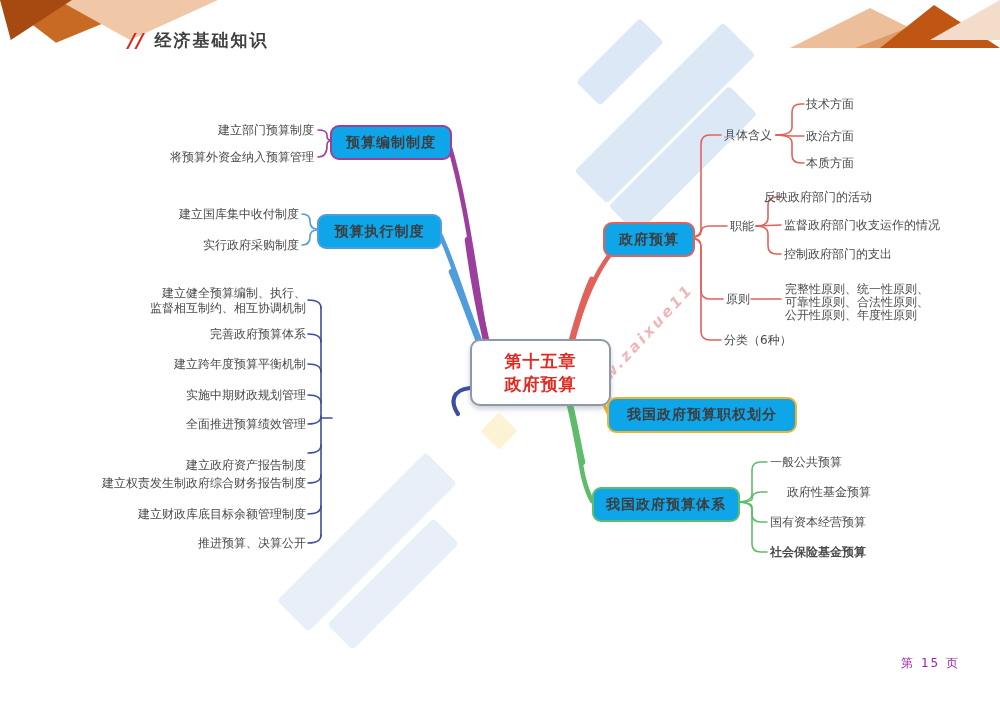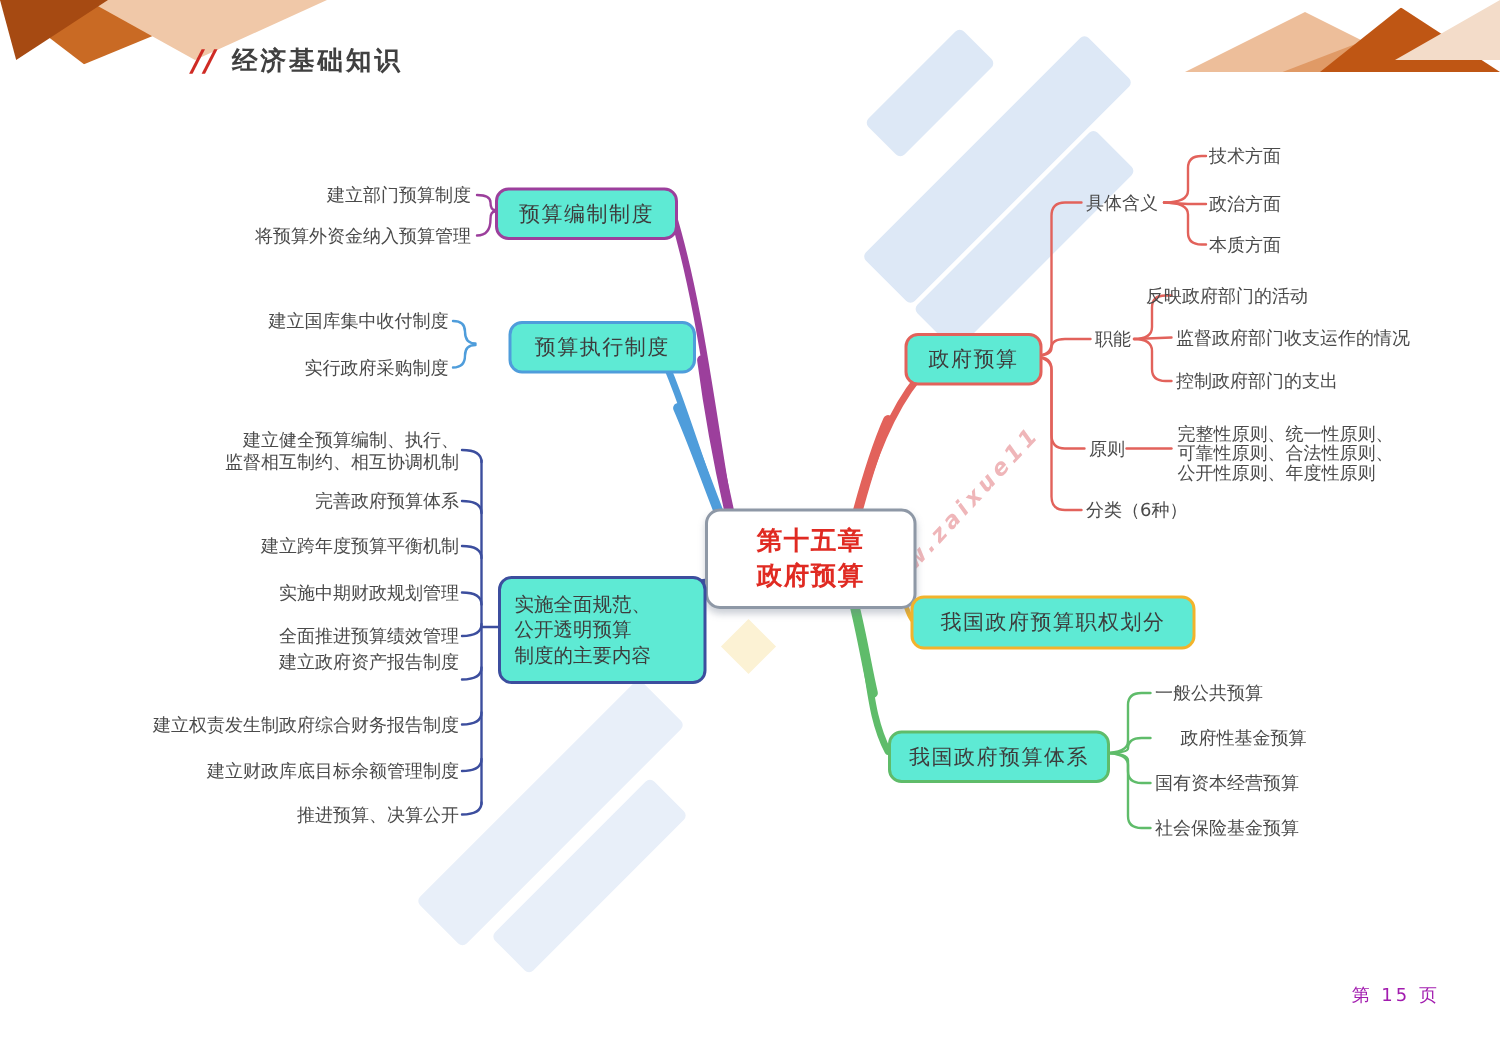--- a/index.html
+++ b/index.html
@@ -13,23 +13,23 @@
   .wm-text{position:absolute;left:606px;top:368px;transform:rotate(-47deg);transform-origin:0 50%;
            color:#efb6b9;font-style:italic;font-weight:bold;font-size:15px;letter-spacing:3px;white-space:nowrap;}
   
   .header{position:absolute;left:128px;top:28px;display:flex;align-items:center;gap:10px;}
   .slashes{color:#cf2b24;font-weight:bold;font-style:italic;font-size:20px;letter-spacing:1px;}
   .htitle{color:#404040;font-weight:bold;font-size:17px;letter-spacing:2px;}
   .footer{position:absolute;right:40px;top:655px;font-size:12px;color:#a21caf;letter-spacing:2px;}
   
   svg.links{position:absolute;left:0;top:0;z-index:1;}
   
-  .node{position:absolute;background:#5eead4;border:2px solid #888;border-radius:9px;z-index:2;
+  .node{position:absolute;background:#0ea5e9;border:2px solid #888;border-radius:9px;z-index:2;
         display:flex;align-items:center;justify-content:center;font-size:14px;color:#3d3d3d;
-        letter-spacing:1px;white-space:nowrap;}
+        letter-spacing:1px;white-space:nowrap;font-weight:bold;}
   .node.purple{border-color:#9c3f9c;}
   .node.blue{border-color:#4f9ddb;}
   .node.navy{border-color:#3c4e9e;flex-direction:column;align-items:flex-start;justify-content:center;
              font-size:13px;line-height:17px;padding-left:9px;letter-spacing:0;}
   .node.red{border-color:#e2625b;}
   .node.yellow{border-color:#f2b32c;}
   .node.green{border-color:#5fbc6a;}
   .center-node{position:absolute;left:470px;top:339px;width:137px;height:63px;background:#fff;z-index:2;
         border:2px solid #8e98a6;border-radius:10px;box-shadow:0 3px 5px rgba(110,120,140,.35);
         display:flex;flex-direction:column;align-items:center;justify-content:center;
@@ -126,45 +126,40 @@
       <path d="M736 502 Q752 502 752 510 L752 544 Q752 552 761 552 L767 552"></path>
     </g>
   </svg>
 
   <div class="center-node">
     <div>第十五章</div>
     <div>政府预算</div>
   </div>
 
   <div class="node purple" style="left:330px;top:125px;width:118px;height:31px;">预算编制制度</div>
-  <div class="node blue" style="left:317px;top:214px;width:121px;height:31px;margin-left:22px;">预算执行制度</div>
-  <div class="node navy" style="left:332px;top:384px;width:126px;height:68px;">
-    <div>实施全面规范、</div>
-    <div>公开透明预算</div>
-    <div>制度的主要内容</div>
-  </div>
+  <div class="node blue" style="left:317px;top:214px;width:121px;height:31px;">预算执行制度</div>
   <div class="node red" style="left:603px;top:222px;width:88px;height:31px;">政府预算</div>
   <div class="node yellow" style="left:607px;top:397px;width:186px;height:32px;">我国政府预算职权划分</div>
   <div class="node green" style="left:592px;top:487px;width:144px;height:31px;">我国政府预算体系</div>
 
   <div class="leaf r" style="right:686px;top:121px;">建立部门预算制度</div>
   <div class="leaf r" style="right:686px;top:148px;">将预算外资金纳入预算管理</div>
 
   <div class="leaf r" style="right:701px;top:205px;">建立国库集中收付制度</div>
   <div class="leaf r" style="right:701px;top:236px;">实行政府采购制度</div>
 
   <div class="leaf r two" style="right:694px;top:286px;">
     <div>建立健全预算编制、执行、</div>
     <div>监督相互制约、相互协调机制</div>
   </div>
   <div class="leaf r" style="right:694px;top:325px;">完善政府预算体系</div>
   <div class="leaf r" style="right:694px;top:355px;">建立跨年度预算平衡机制</div>
   <div class="leaf r" style="right:694px;top:386px;">实施中期财政规划管理</div>
   <div class="leaf r" style="right:694px;top:415px;">全面推进预算绩效管理</div>
-  <div class="leaf r" style="right:694px;top:432px;margin-left:19px;">建立政府资产报告制度</div>
+  <div class="leaf r" style="right:694px;top:456px;margin-left:19px;">建立政府资产报告制度</div>
   <div class="leaf r" style="right:694px;top:474px;">建立权责发生制政府综合财务报告制度</div>
   <div class="leaf r" style="right:694px;top:505px;">建立财政库底目标余额管理制度</div>
   <div class="leaf r" style="right:694px;top:534px;">推进预算、决算公开</div>
 
   <div class="leaf" style="left:724px;top:126px;">具体含义</div>
   <div class="leaf" style="left:806px;top:95px;">技术方面</div>
   <div class="leaf" style="left:806px;top:127px;">政治方面</div>
   <div class="leaf" style="left:806px;top:154px;">本质方面</div>
 
   <div class="leaf" style="left:730px;top:217px;">职能</div>
@@ -177,17 +172,17 @@
     <div>完整性原则、统一性原则、</div>
     <div>可靠性原则、合法性原则、</div>
     <div>公开性原则、年度性原则</div>
   </div>
 
   <div class="leaf" style="left:724px;top:331px;">分类（6种）</div>
 
   <div class="leaf" style="left:770px;top:453px;">一般公共预算</div>
   <div class="leaf" style="left:770px;top:483px;margin-left:17px;">政府性基金预算</div>
   <div class="leaf" style="left:770px;top:513px;">国有资本经营预算</div>
-  <div class="leaf" style="left:770px;top:543px;">社会保险基金预算</div>
+  <div class="leaf" style="left:770px;top:543px;font-weight:bold;">社会保险基金预算</div>
 
   <div class="footer">第 15 页</div>
 
 </div>
 
 </body></html>

